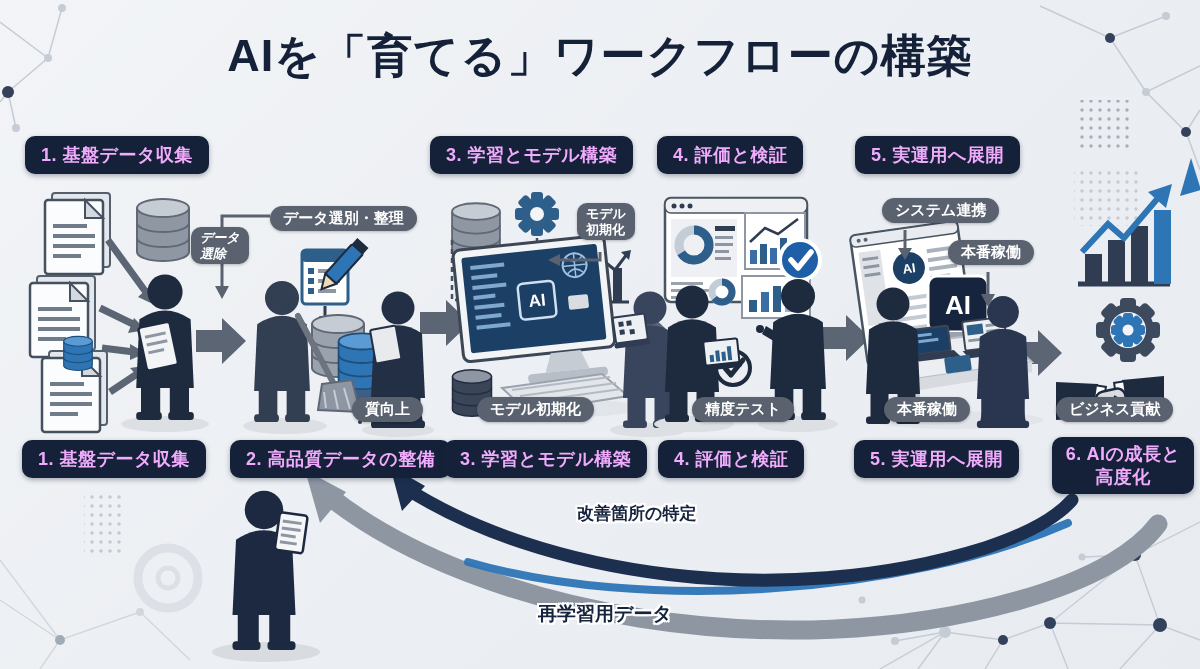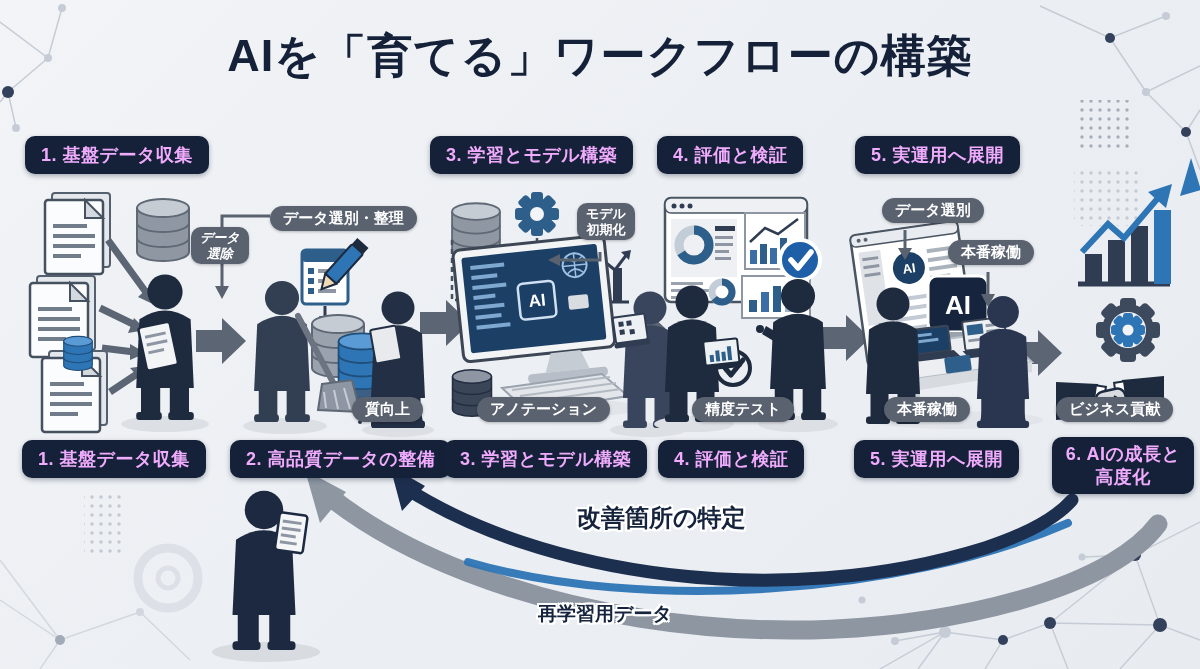--- a/index.html
+++ b/index.html
@@ -9,21 +9,21 @@
   svg.art{position:absolute;left:0;top:0;z-index:1;}
   .title{position:absolute;left:0;top:26px;width:100%;text-align:center;z-index:2;
     font-size:45px;font-weight:800;color:#142138;letter-spacing:1px;}
   .npill{position:absolute;z-index:3;background:#142138;color:#f0abfc;font-weight:700;
     font-size:18px;padding:7px 16px;border-radius:10px;letter-spacing:.5px;
     box-shadow:0 2px 5px rgba(20,33,56,.35);}
   .npill.center{text-align:center;}
   .gpill{position:absolute;z-index:3;background:#5a6270;color:#fff;font-weight:700;
     font-size:15px;padding:3px 13px;border-radius:16px;white-space:nowrap;
     box-shadow:0 1px 3px rgba(0,0,0,.25);}
-  .gpill.small2{font-size:13px;line-height:1.2;border-radius:10px;padding:3px 9px;text-align:center;}
+  .gpill.small2{font-size:13px;line-height:1.2;border-radius:10px;padding:3px 9px;text-align:left;}
   .pre{white-space:pre-line;}
   .fb{position:absolute;z-index:3;font-weight:800;color:#15233c;}
   .outline{text-shadow:-2px -2px 0 #fff,2px -2px 0 #fff,-2px 2px 0 #fff,2px 2px 0 #fff,
     -2px 0 0 #fff,2px 0 0 #fff,0 -2px 0 #fff,0 2px 0 #fff;}
 </style>
 </head>
 <body>
 
 <div class="canvas">
 
@@ -440,33 +440,33 @@
 <div class="npill" style="left:25px;top:136px;">1. 基盤データ収集</div>
 <div class="npill" style="left:430px;top:136px;">3. 学習とモデル構築</div>
 <div class="npill" style="left:657px;top:136px;">4. 評価と検証</div>
 <div class="npill" style="left:855px;top:136px;">5. 実運用へ展開</div>
 
 <div class="gpill small2 pre" style="left:191px;top:227px;font-style:italic;">データ
 選除</div>
 <div class="gpill" style="left:270px;top:206px;">データ選別・整理</div>
 <div class="gpill small2 pre" style="left:577px;top:203px;">モデル
 初期化</div>
-<div class="gpill" style="left:882px;top:198px;">データ選別</div>
+<div class="gpill" style="left:882px;top:198px;">システム連携</div>
 <div class="gpill" style="left:948px;top:240px;">本番稼働</div>
 
 <div class="gpill" style="left:352px;top:397px;">質向上</div>
-<div class="gpill" style="left:477px;top:397px;">アノテーション</div>
+<div class="gpill" style="left:477px;top:397px;">モデル初期化</div>
 <div class="gpill" style="left:692px;top:397px;">精度テスト</div>
 <div class="gpill" style="left:884px;top:397px;">本番稼働</div>
 <div class="gpill" style="left:1056px;top:397px;">ビジネス貢献</div>
 
 <div class="npill" style="left:22px;top:440px;">1. 基盤データ収集</div>
 <div class="npill" style="left:230px;top:440px;">2. 高品質データの整備</div>
 <div class="npill" style="left:444px;top:440px;">3. 学習とモデル構築</div>
 <div class="npill" style="left:658px;top:440px;">4. 評価と検証</div>
 <div class="npill" style="left:854px;top:440px;">5. 実運用へ展開</div>
 <div class="npill center pre" style="left:1052px;top:437px;width:122px;line-height:1.25;padding:6px 10px;">6. AIの成長と
 高度化</div>
 
-<div class="fb outline" style="left:577px;top:502px;font-size:24px;">改善箇所の特定</div>
+<div class="fb outline" style="left:577px;top:502px;font-size:17px;">改善箇所の特定</div>
 <div class="fb outline" style="left:538px;top:601px;font-size:19px;">再学習用データ</div>
 
 </div>
 
 </body></html>

